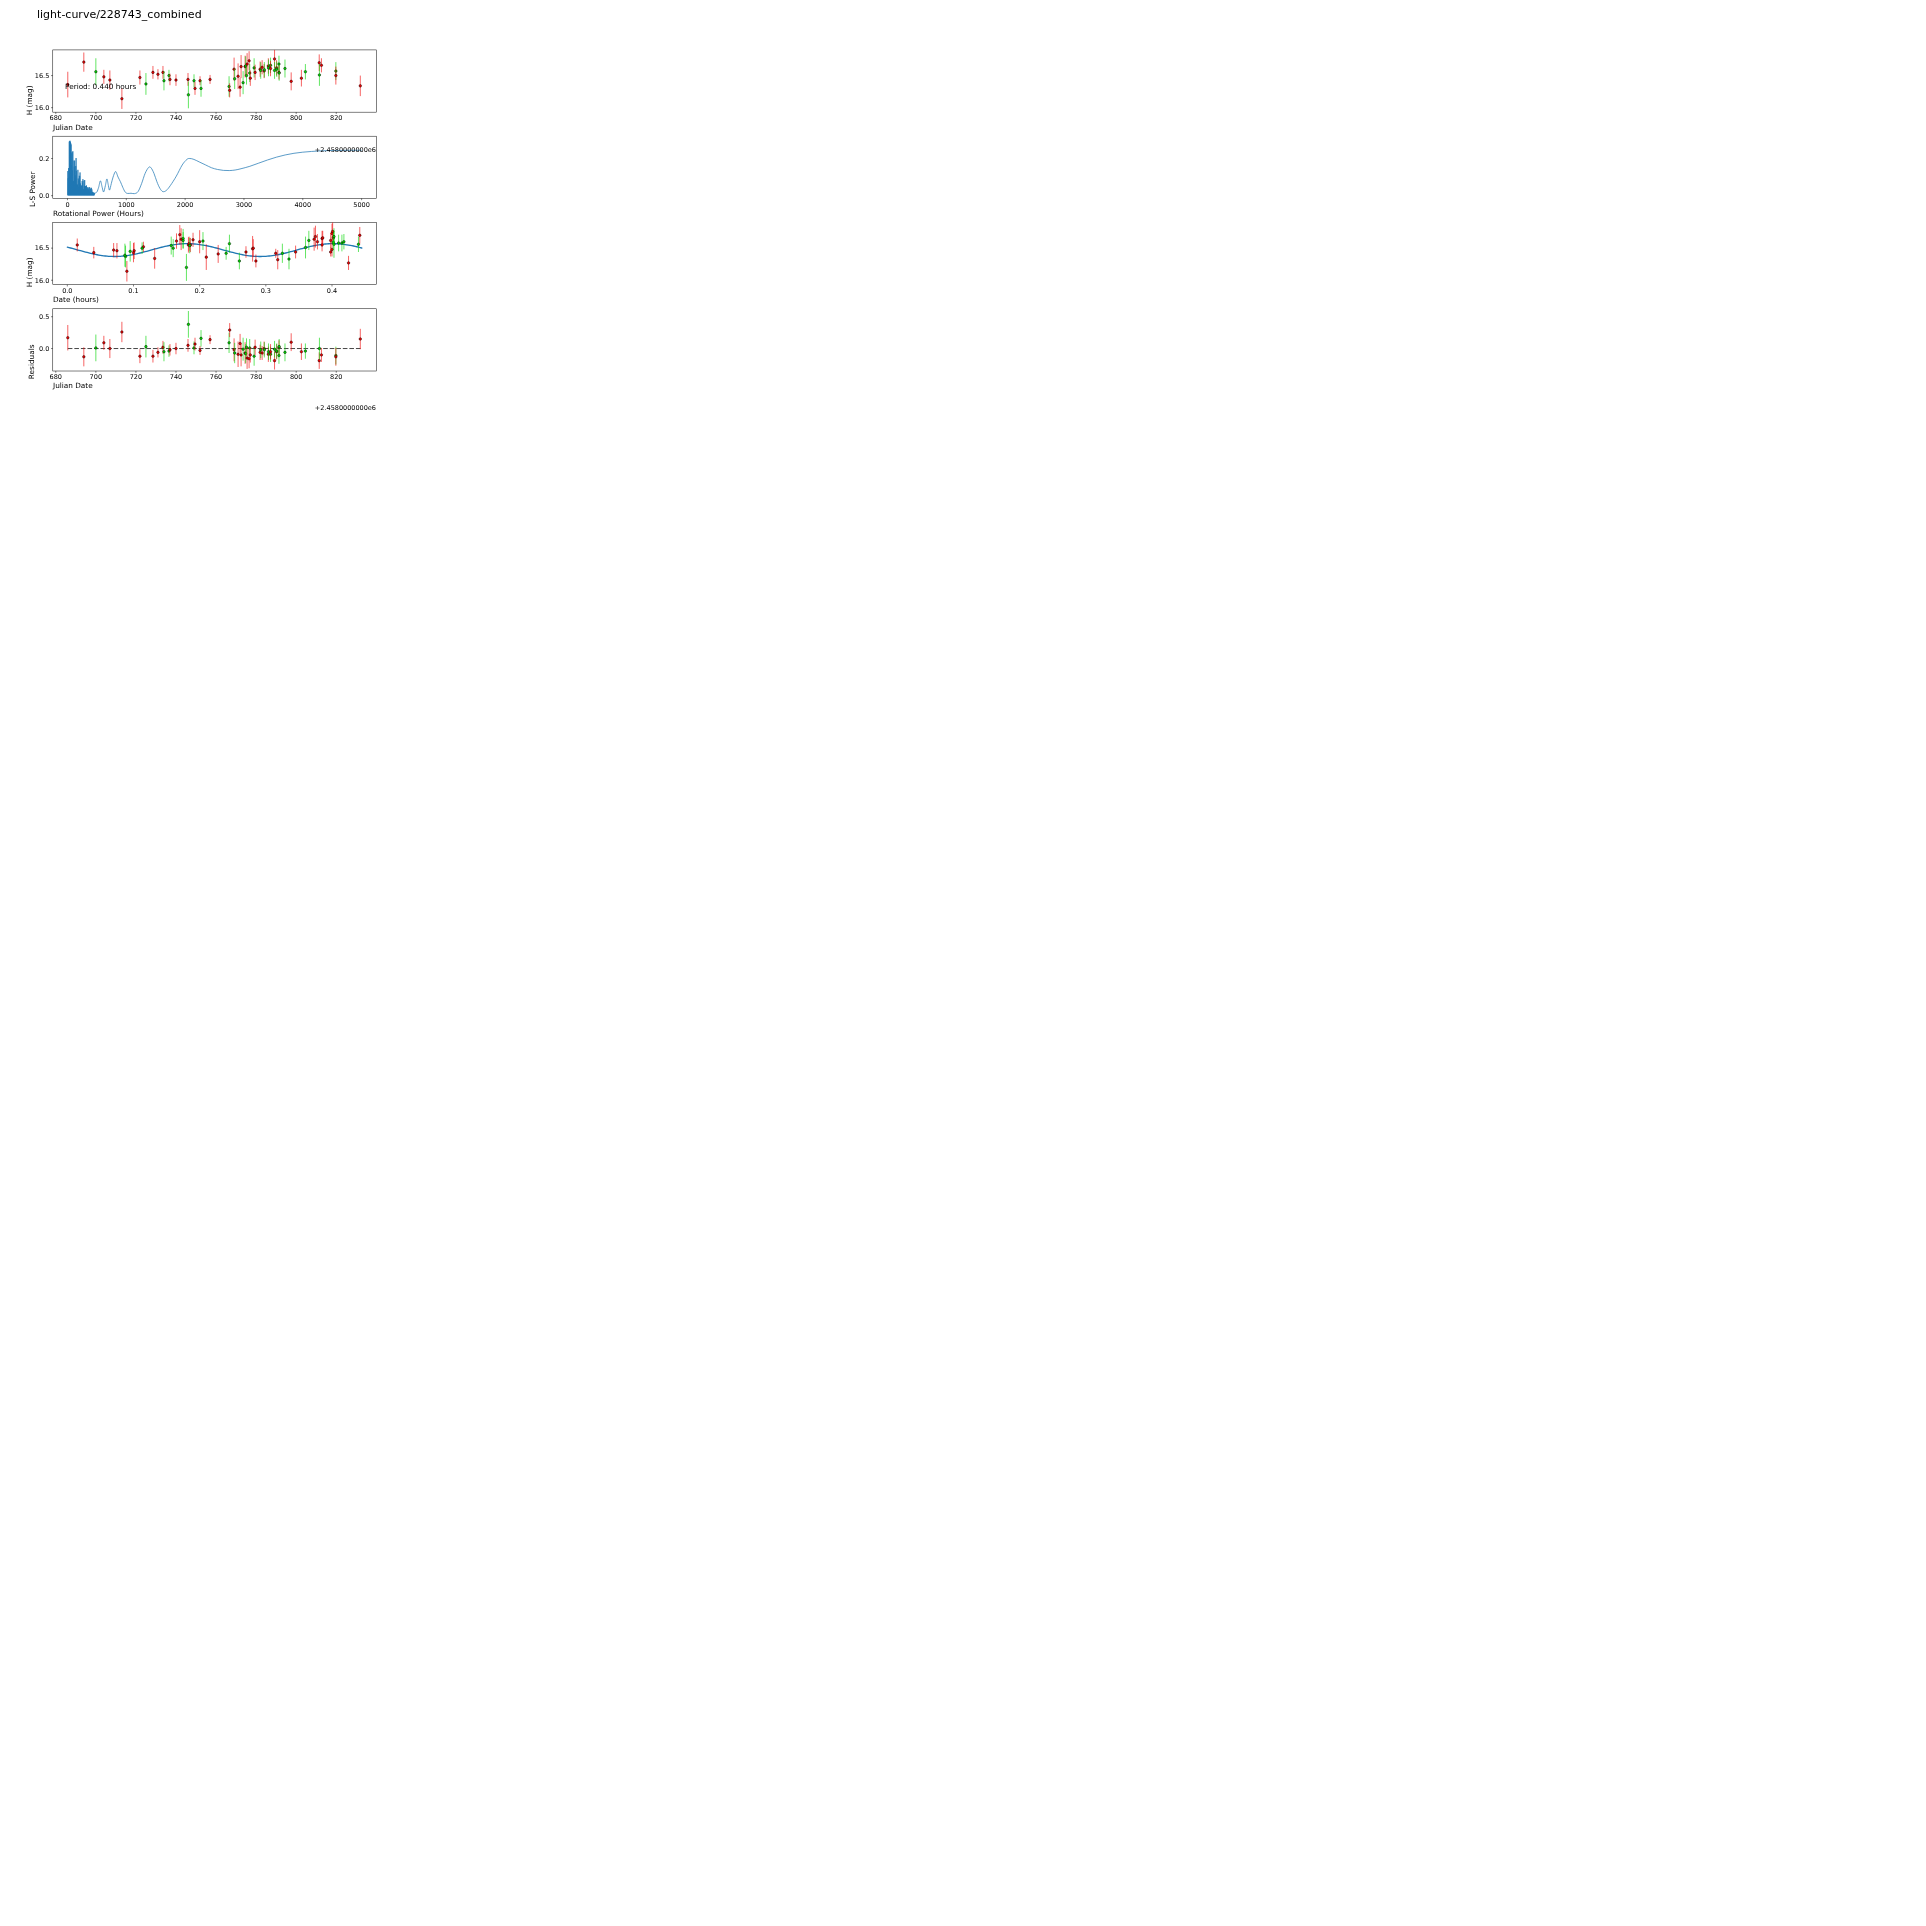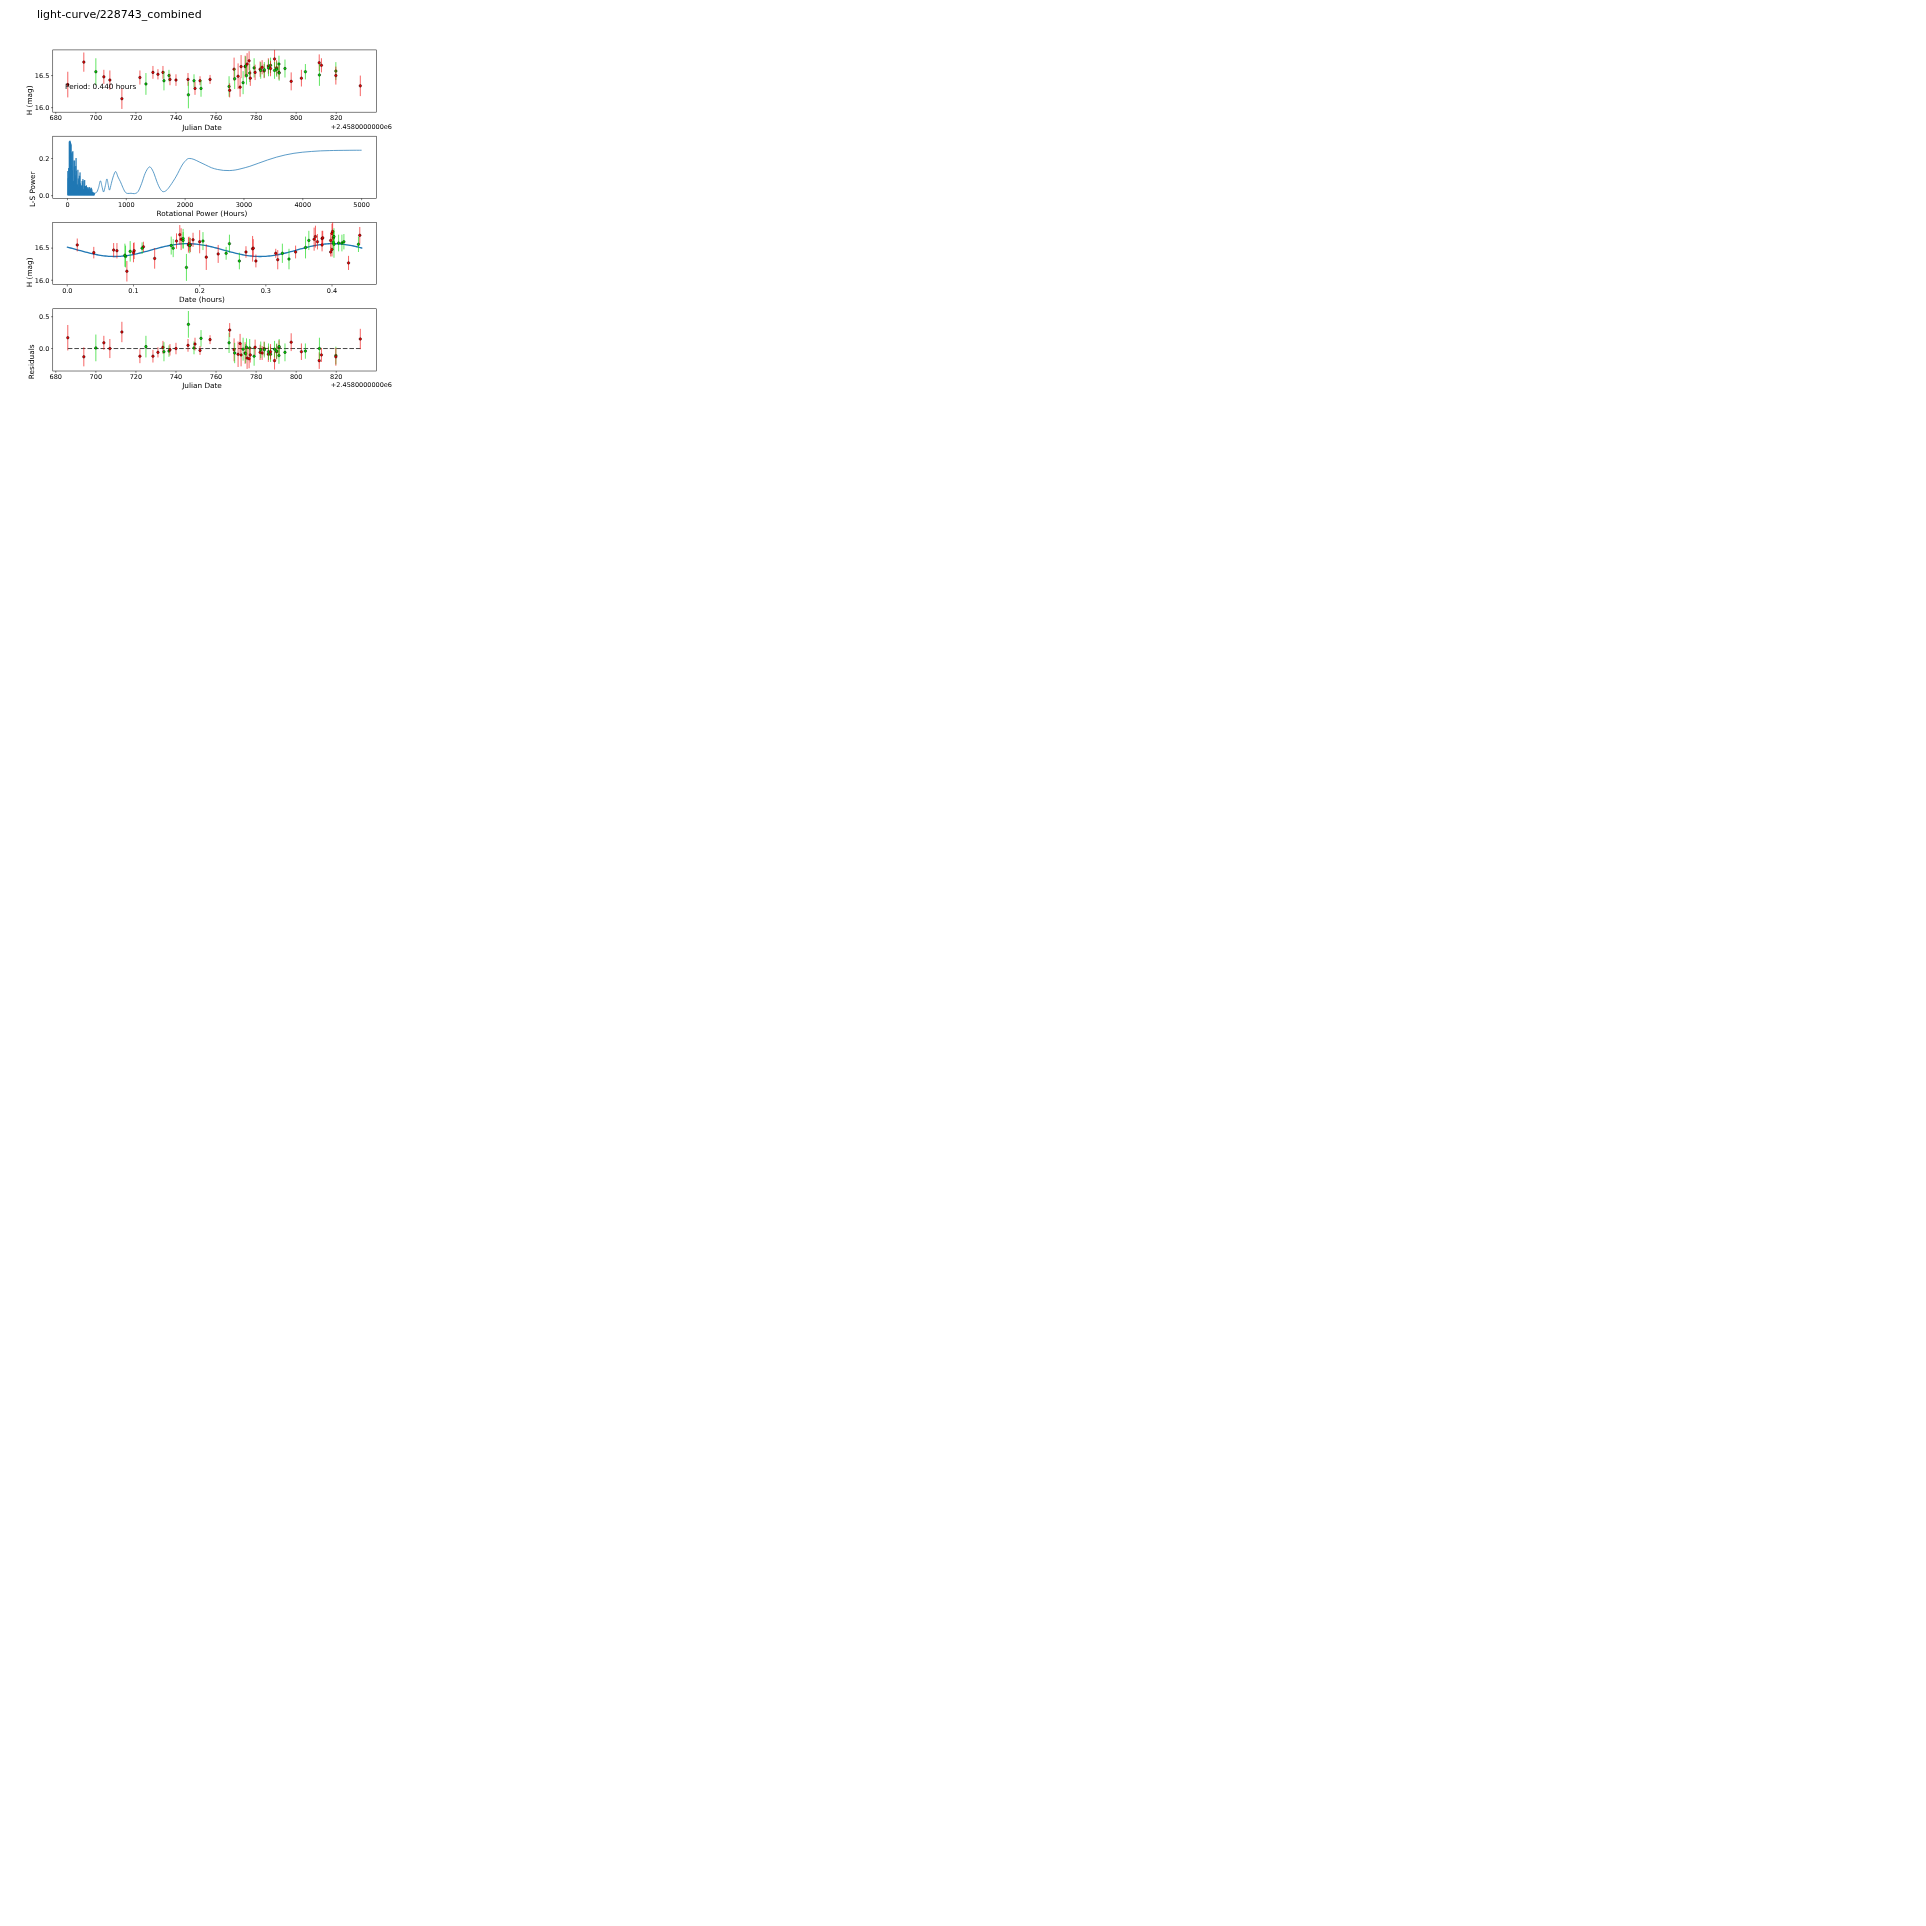--- a/index.html
+++ b/index.html
@@ -3,22 +3,22 @@
 <meta charset="utf-8">
 <style>
   html,body{margin:0;padding:0;background:#ffffff;}
   .fig{position:relative;width:416px;height:416px;background:#ffffff;
        font-family:"DejaVu Sans", sans-serif;color:#000;}
   .fig svg{position:absolute;left:0;top:0;}
   svg text{font-family:"DejaVu Sans", sans-serif;fill:#000;}
   .fig-title{position:absolute;left:37px;width:324px;top:7.7px;
              font-size:11px;white-space:nowrap;}
   .annot{position:absolute;left:65px;top:42px;font-size:7.3px;white-space:nowrap;margin-top:40px;}
-  .xlab{position:absolute;left:40px;width:324px;text-align:center;font-size:7.3px;}
-  .offset{position:absolute;right:24px;font-size:6.5px;white-space:nowrap;}
+  .xlab{position:absolute;left:53px;width:324px;font-size:7.3px;}
+  .offset{position:absolute;right:40px;font-size:6.5px;white-space:nowrap;margin-top:23px;}
   .ylab{position:absolute;left:0;top:0;font-size:7.3px;white-space:nowrap;}
 </style>
 </head>
 <body>
 
 <div class="fig">
   <svg id="plot-svg" width="416" height="416" viewBox="0 0 1080 1080">
       <g>
         <rect x="137" y="129.6" width="840" height="161.6" fill="none" stroke="#000000" stroke-width="1.3"></rect>
         <line x1="144.80185758513932" y1="291.2" x2="144.80185758513932" y2="295.7" stroke="#000000" stroke-width="1.3"></line>

